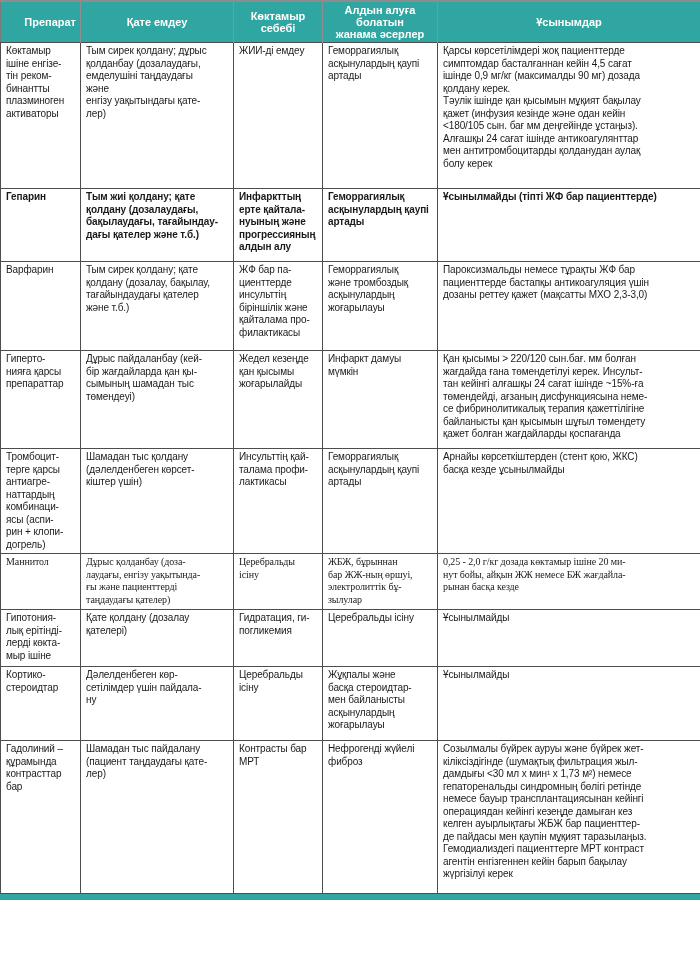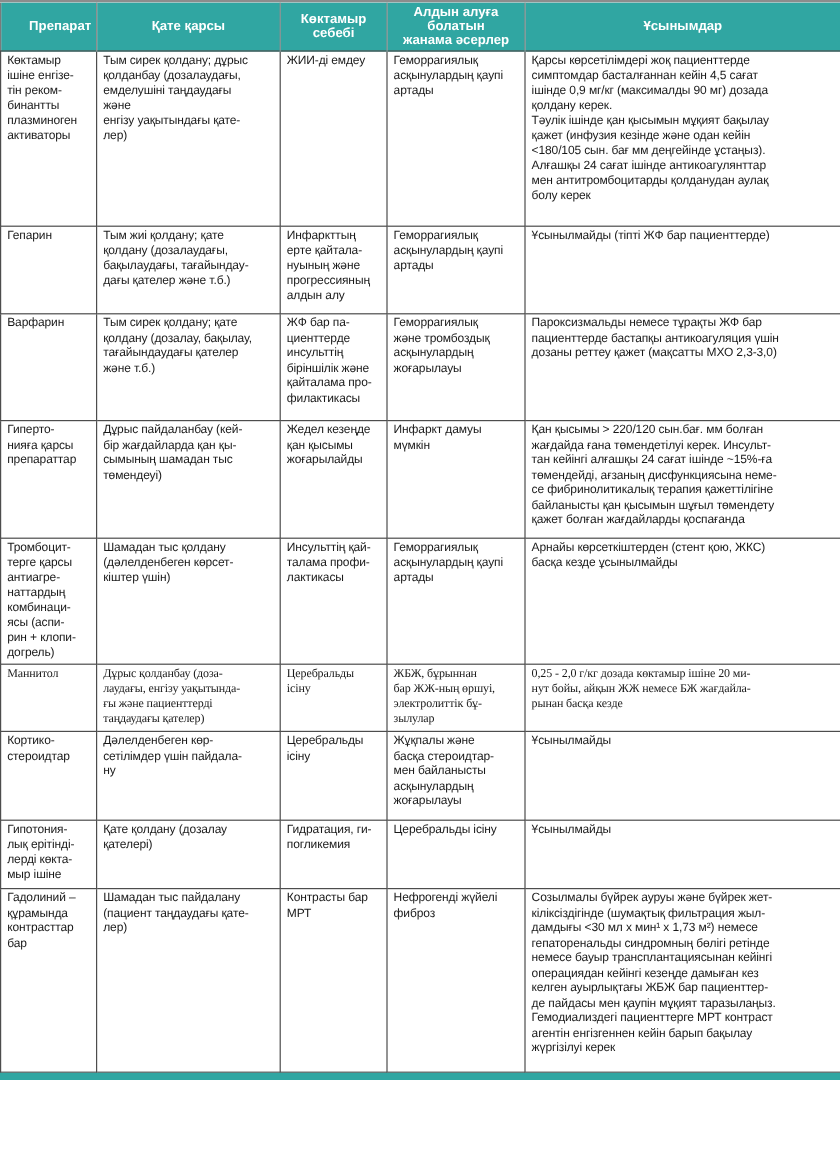--- a/index.html
+++ b/index.html
@@ -43,21 +43,21 @@
     <colgroup>
       <col style="width:80px">
       <col style="width:153px">
       <col style="width:89px">
       <col style="width:115px">
       <col style="width:263px">
     </colgroup>
     <thead>
       <tr>
         <th>Препарат</th>
-        <th>Қате қарсы</th>
+        <th>Қате емдеу</th>
         <th>Көктамыр
 себебі</th>
         <th>Алдын алуға
 болатын
 жанама әсерлер</th>
         <th>Ұсынымдар</th>
       </tr>
     </thead>
     <tbody>
         <tr style="height: 146px;">
@@ -81,21 +81,21 @@
 симптомдар басталғаннан кейін 4,5 сағат
 ішінде 0,9 мг/кг (максималды 90 мг) дозада
 қолдану керек.
 Тәулік ішінде қан қысымын мұқият бақылау
 қажет (инфузия кезінде және одан кейін
 &lt;180/105 сын. бағ мм деңгейінде ұстаңыз).
 Алғашқы 24 сағат ішінде антикоагулянттар
 мен антитромбоцитарды қолданудан аулақ
 болу керек</td>
   </tr>
-        <tr style="height: 73px;">
+        <tr style="height: 73px; font-weight: bold;">
     <td>Гепарин</td>
     <td>Тым жиі қолдану; қате
 қолдану (дозалаудағы,
 бақылаудағы, тағайындау-
 дағы қателер және т.б.)</td>
     <td>Инфаркттың
 ерте қайтала-
 нуының және
 прогрессияның
 алдын алу</td>
@@ -175,45 +175,45 @@
     <td>Церебральды
 ісіну</td>
     <td>ЖБЖ, бұрыннан
 бар ЖЖ-ның өршуі,
 электролиттік бұ-
 зылулар</td>
     <td>0,25 - 2,0 г/кг дозада көктамыр ішіне 20 ми-
 нут бойы, айқын ЖЖ немесе БЖ жағдайла-
 рынан басқа кезде</td>
   </tr>
+        <tr style="height: 57px;">
+    <td>Гипотония-
+лық ерітінді-
+лерді көкта-
+мыр ішіне</td>
+    <td>Қате қолдану (дозалау
+қателері)</td>
+    <td>Гидратация, ги-
+погликемия</td>
+    <td>Церебральды ісіну</td>
+    <td>Ұсынылмайды</td>
+  </tr>
         <tr style="height: 74px;">
     <td>Кортико-
 стероидтар</td>
     <td>Дәлелденбеген көр-
 сетілімдер үшін пайдала-
 ну</td>
     <td>Церебральды
 ісіну</td>
     <td>Жұқпалы және
 басқа стероидтар-
 мен байланысты
 асқынулардың
 жоғарылауы</td>
-    <td>Ұсынылмайды</td>
-  </tr>
-        <tr style="height: 57px;">
-    <td>Гипотония-
-лық ерітінді-
-лерді көкта-
-мыр ішіне</td>
-    <td>Қате қолдану (дозалау
-қателері)</td>
-    <td>Гидратация, ги-
-погликемия</td>
-    <td>Церебральды ісіну</td>
     <td>Ұсынылмайды</td>
   </tr>
         <tr style="height: 153px; padding-left: 40px;">
     <td>Гадолиний –
 құрамында
 контрасттар
 бар</td>
     <td>Шамадан тыс пайдалану
 (пациент таңдаудағы қате-
 лер)</td>

